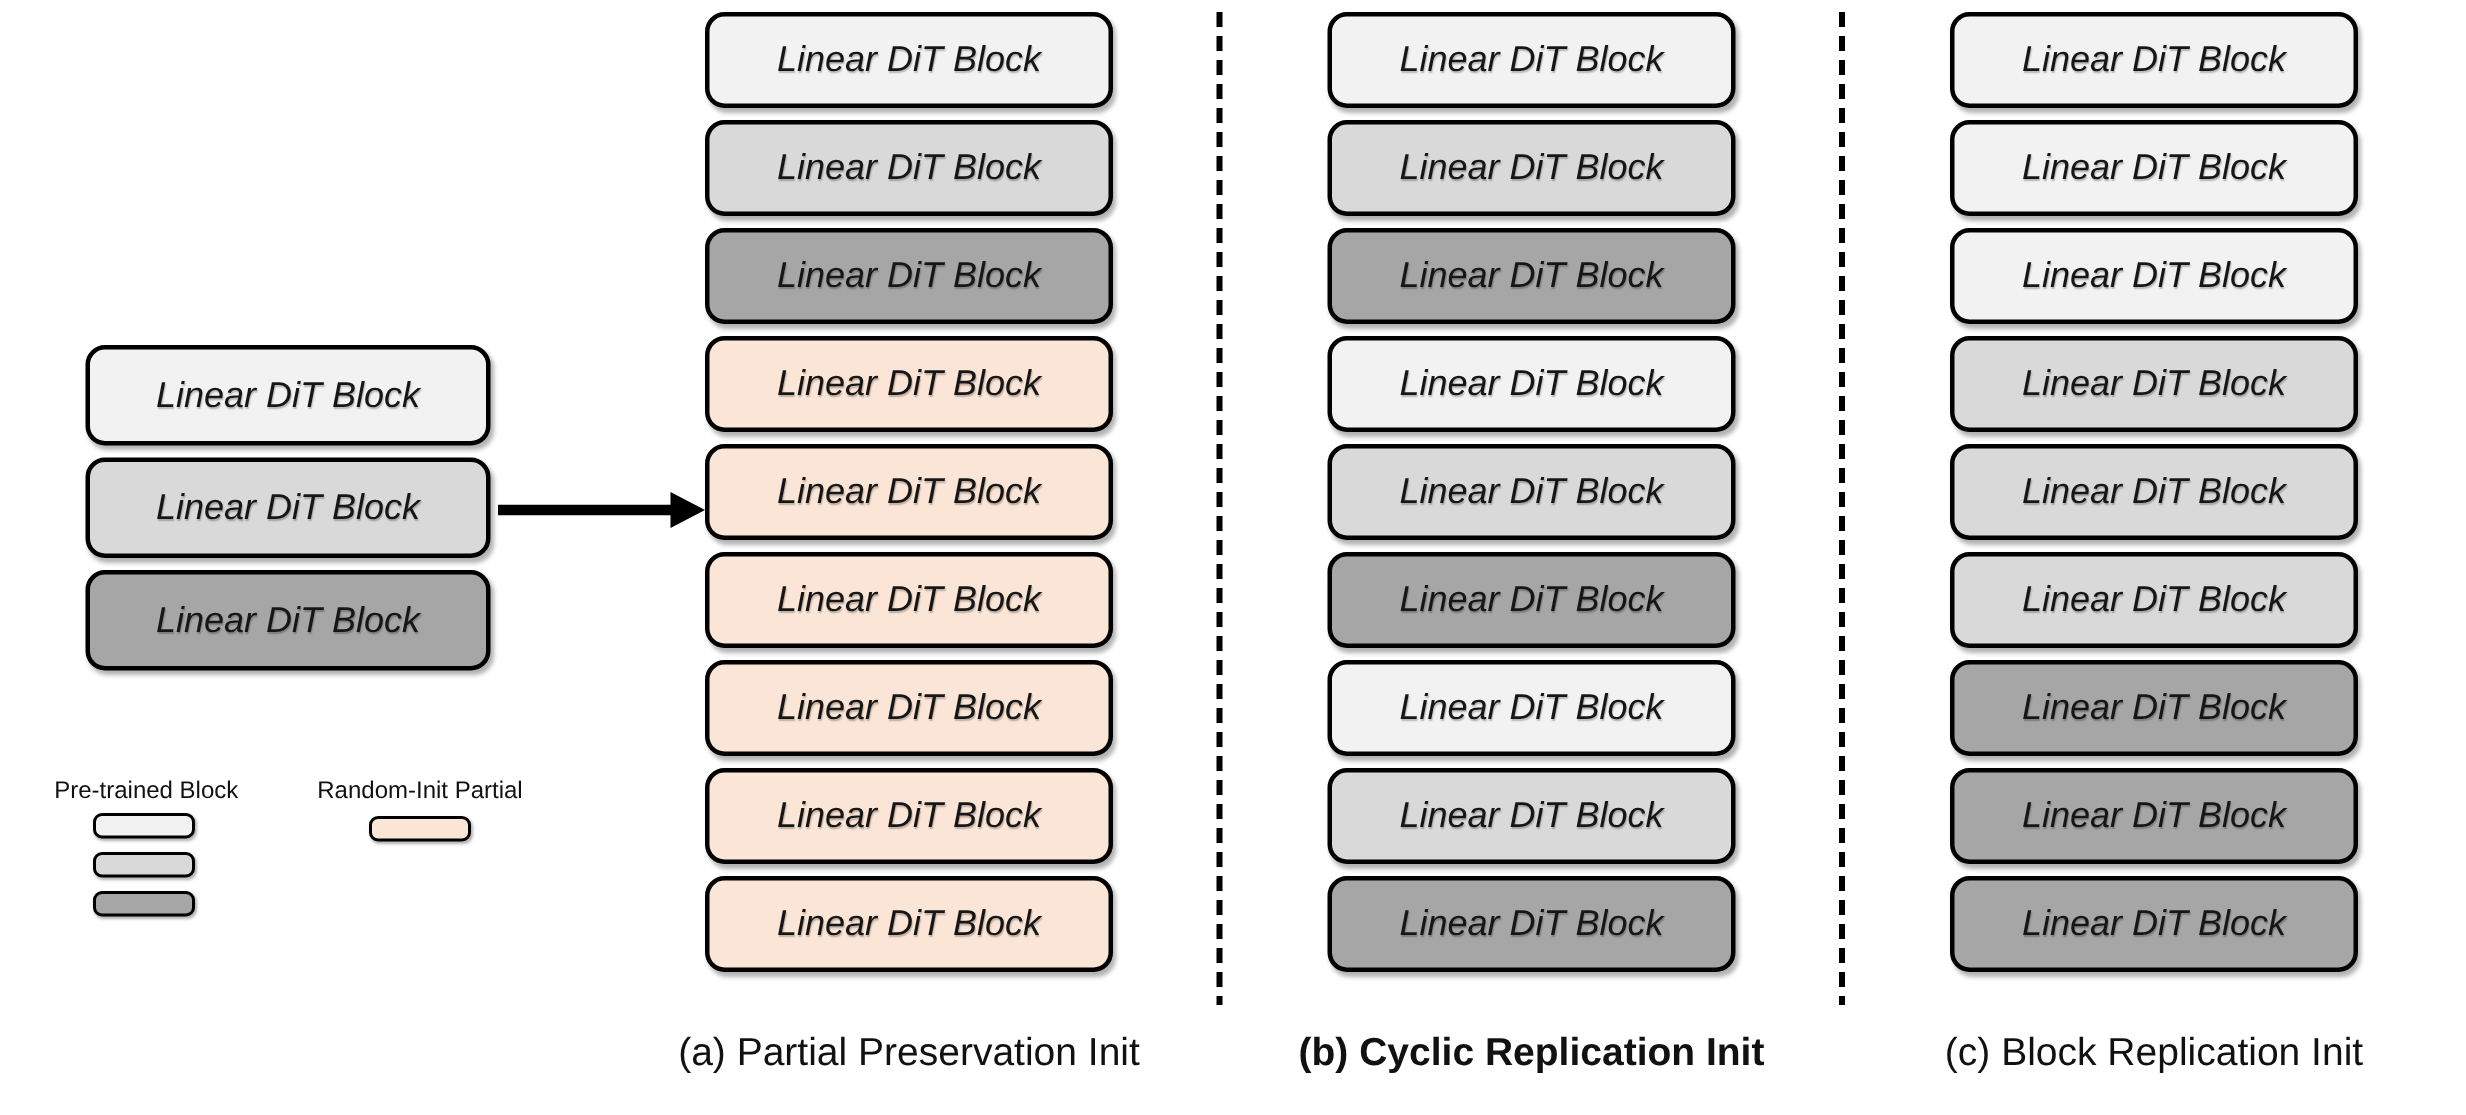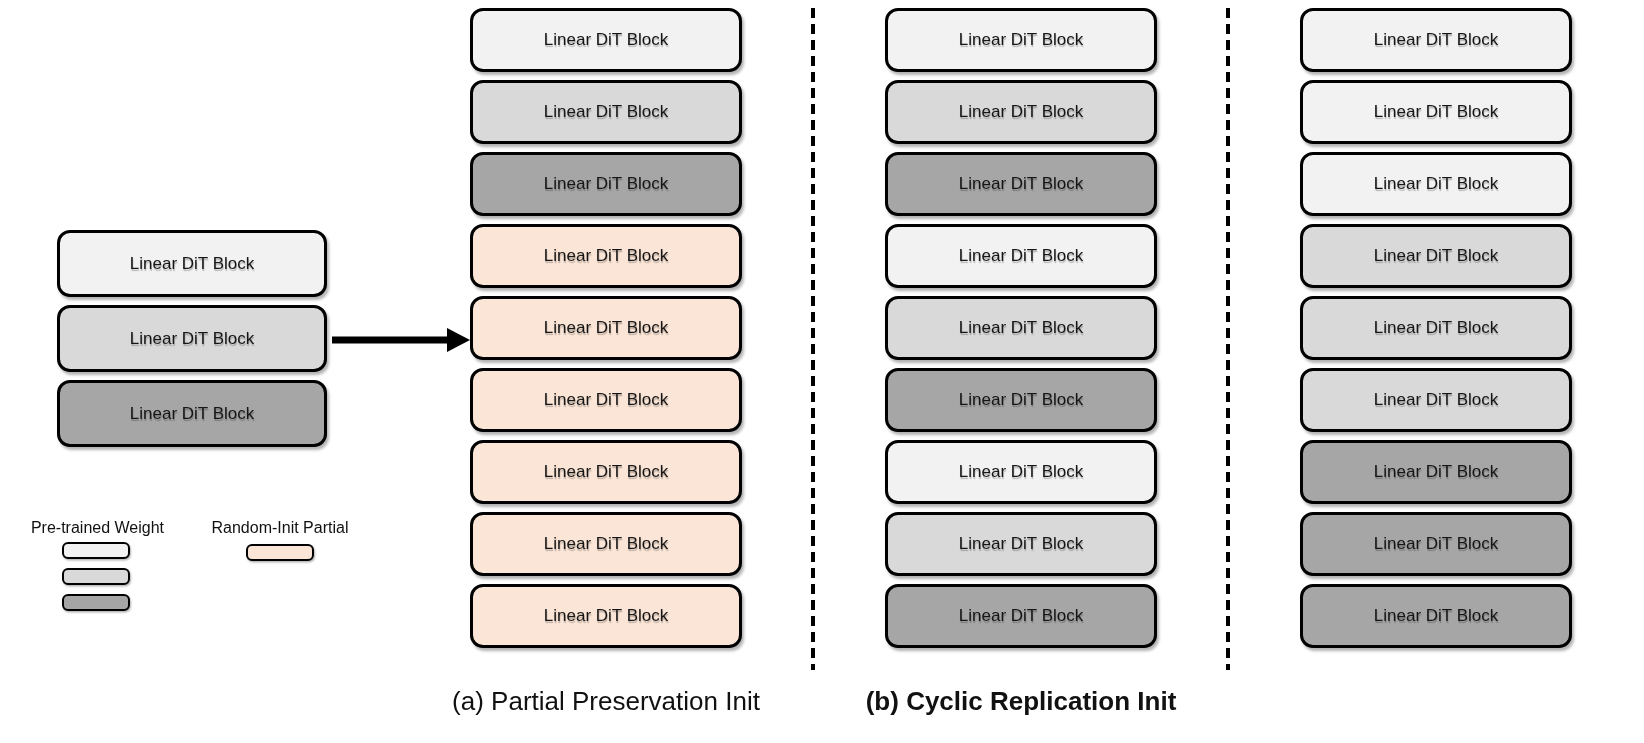--- a/index.html
+++ b/index.html
@@ -19,24 +19,25 @@
     flex-direction: column;
     gap: 8px;
   }
   .block {
     box-sizing: border-box;
     border: 3px solid var(--border, #000);
     border-radius: 13px;
     display: flex;
     align-items: center;
     justify-content: center;
-    font-size: 17px;
+    font-size: 24px;
     color: #161616;
     box-shadow: 2px 3px 3px rgba(0,0,0,0.30);
     text-shadow: 0.5px 1.5px 1px rgba(0,0,0,0.25);
+    font-style: italic;
   }
   .block.light  { background: var(--light,  #F2F2F2); }
   .block.medium { background: var(--medium, #D9D9D9); }
   .block.dark   { background: var(--dark,   #A6A6A6); }
   .block.random { background: var(--random, #FBE5D6); }
 
   .column-stack { width: 272px; top: 8px; }
   .column-stack .block { height: 64px; }
 
   .source-stack { left: 57px; top: 230px; width: 270px; }
@@ -146,22 +147,23 @@
       <div class="block medium">Linear DiT Block</div>
       <div class="block medium">Linear DiT Block</div>
       <div class="block medium">Linear DiT Block</div>
       <div class="block dark">Linear DiT Block</div>
       <div class="block dark">Linear DiT Block</div>
       <div class="block dark">Linear DiT Block</div>
     </div>
 
   <div class="caption" style="left:406px;">(a) Partial Preservation Init</div>
   <div class="caption" style="left:821px;font-weight:bold;">(b) Cyclic Replication Init</div>
+  <div class="caption" style="left:1236px;">(c) Block Replication Init</div>
 
-  <div class="legend-label pretrained">Pre-trained Weight</div>
+  <div class="legend-label pretrained">Pre-trained Block</div>
   <div class="stack legend-stack legend-pretrained-swatches">
       <div class="block light"></div>
       <div class="block medium"></div>
       <div class="block dark"></div>
     </div>
 
   <div class="legend-label random">Random-Init Partial</div>
   <div class="stack legend-stack legend-random-swatch">
       <div class="block random"></div>
     </div>

